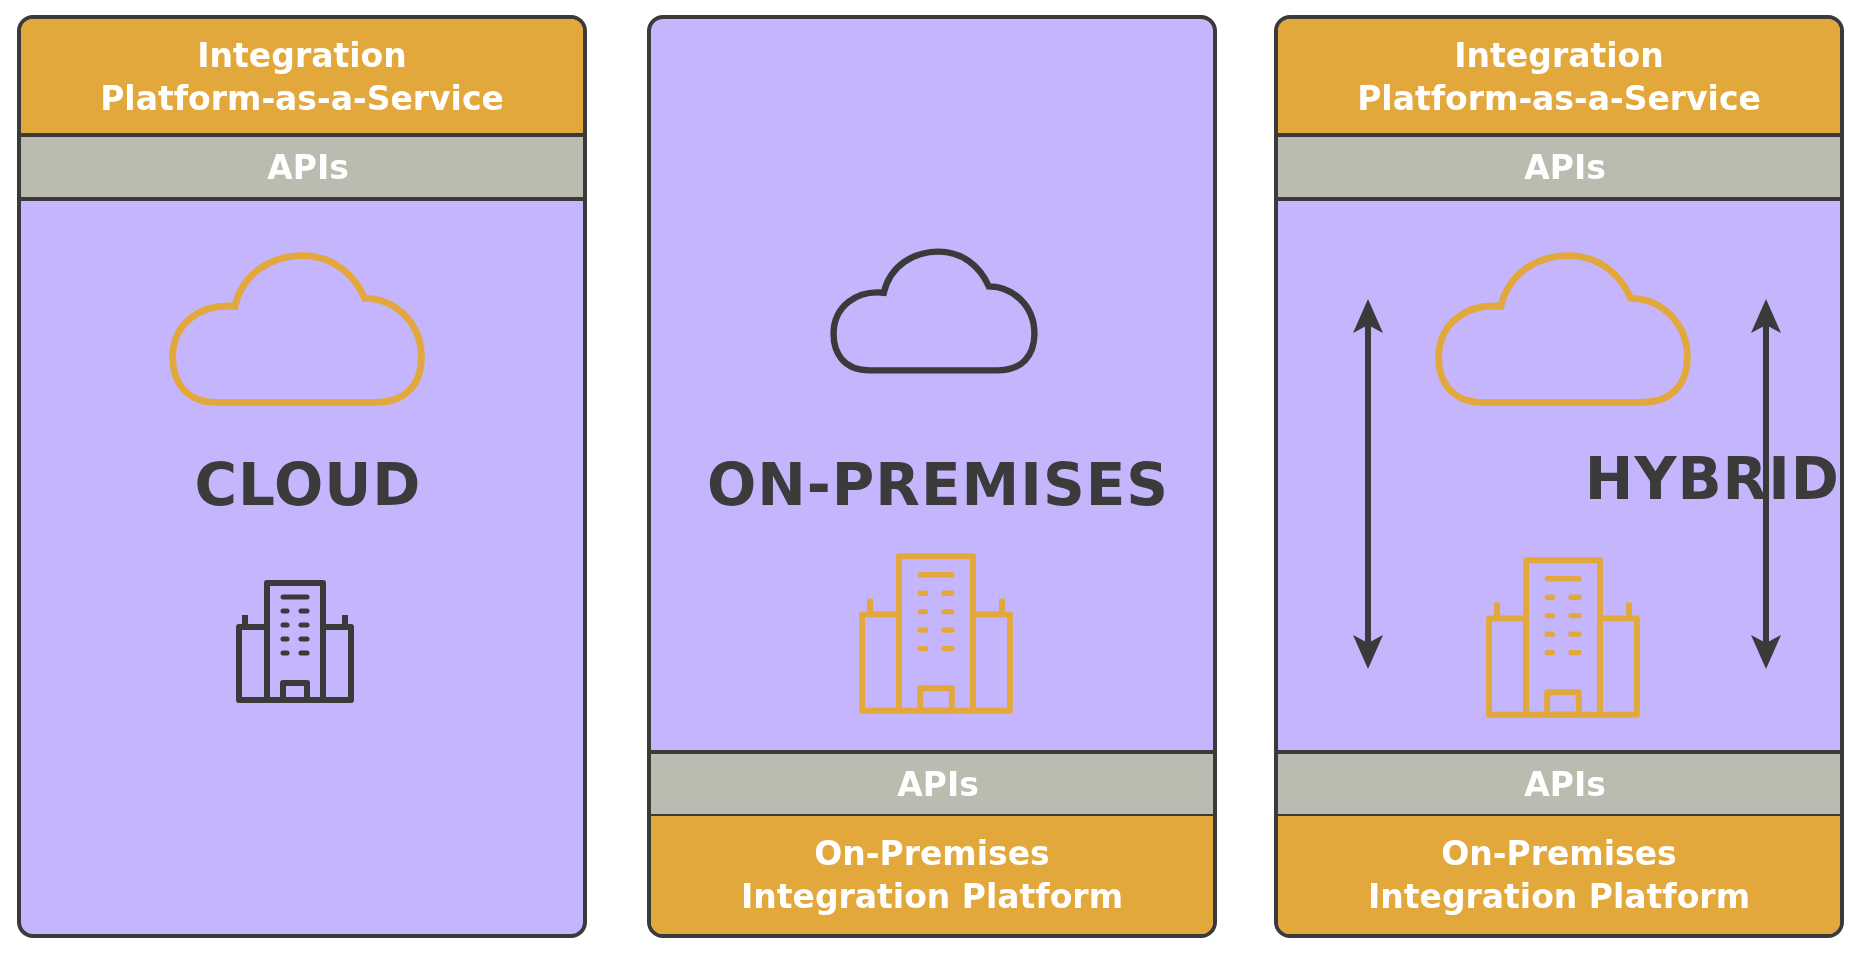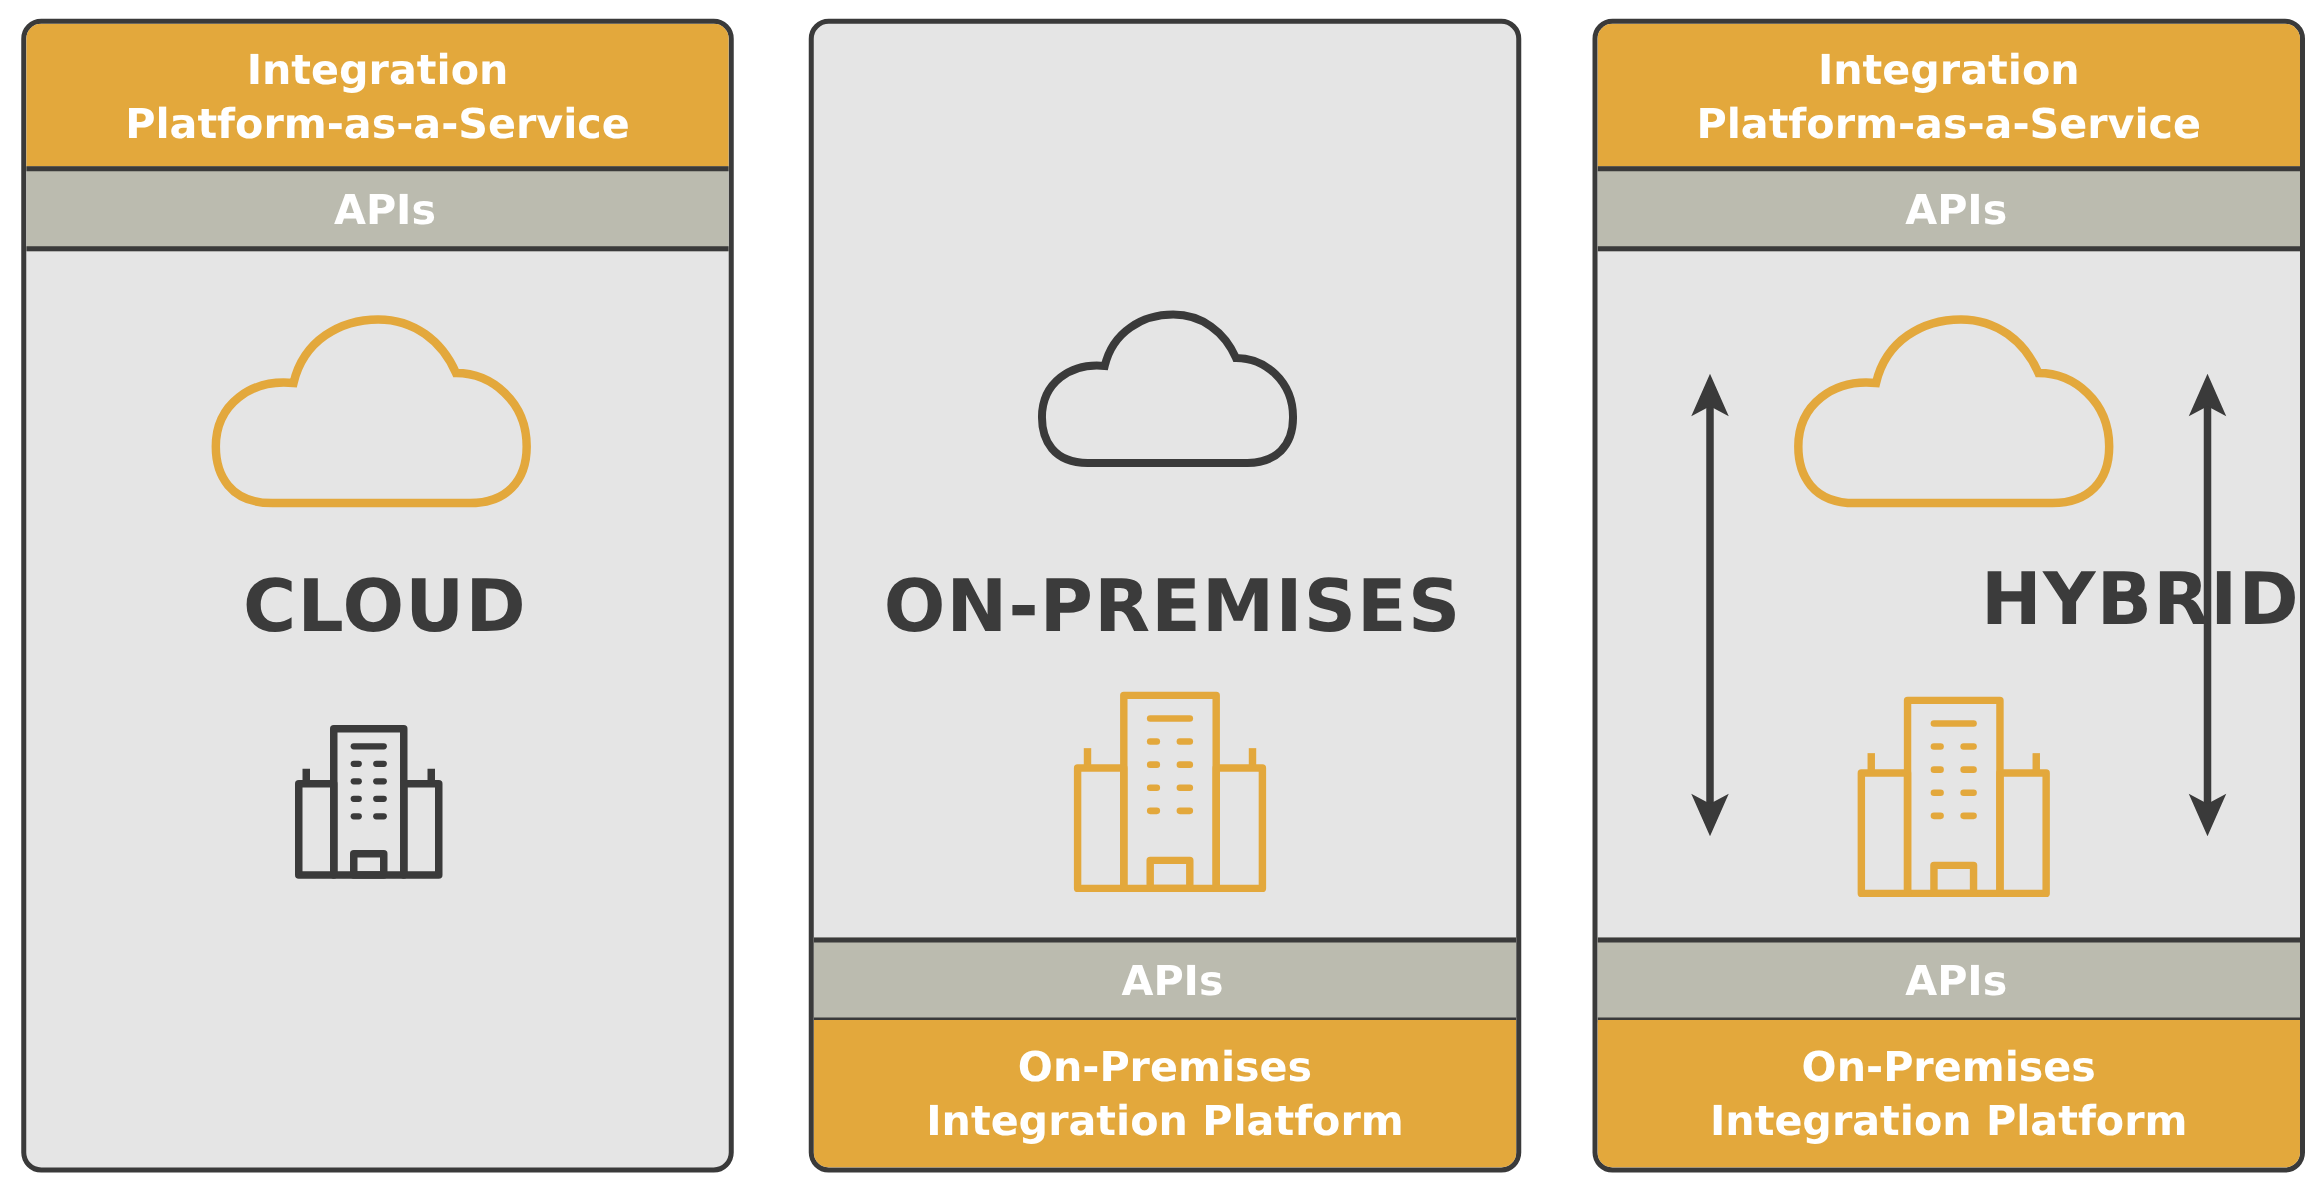--- a/index.html
+++ b/index.html
@@ -1,17 +1,17 @@
 <!DOCTYPE html>
 <html><head>
 <meta charset="utf-8">
 <style>
   html,body{margin:0;padding:0;background:#ffffff;}
   body{width:1858px;height:958px;position:relative;overflow:hidden;font-family:"DejaVu Sans","Liberation Sans",sans-serif;}
-  .panel{position:absolute;top:15px;height:923px;border:4px solid #3a3a3a;border-radius:16px;background:#e5e5e5;overflow:hidden;box-sizing:border-box;}
+  .panel{position:absolute;top:15px;height:923px;border:4px solid #3a3a3a;border-radius:16px;background:#c4b5fd;overflow:hidden;box-sizing:border-box;}
   #p1{left:17px;width:570px;}
   #p2{left:647px;width:570px;}
   #p3{left:1274px;width:570px;}
   .band{position:absolute;left:0;right:0;display:flex;align-items:center;justify-content:center;text-align:center;color:#fff;font-weight:bold;box-sizing:border-box;}
   .orange{background:#e3a83c;font-size:33px;line-height:43px;}
   .grey{background:#bbbbaf;font-size:33px;border-top:4px solid #3a3a3a;border-bottom:4px solid #3a3a3a;padding-left:12px;}
   .top-orange{top:0;height:116px;}
   .top-grey{top:114px;height:68px;}
   .bot-grey{bottom:116px;height:68px;}
   .bot-orange{bottom:0;height:118px;}

